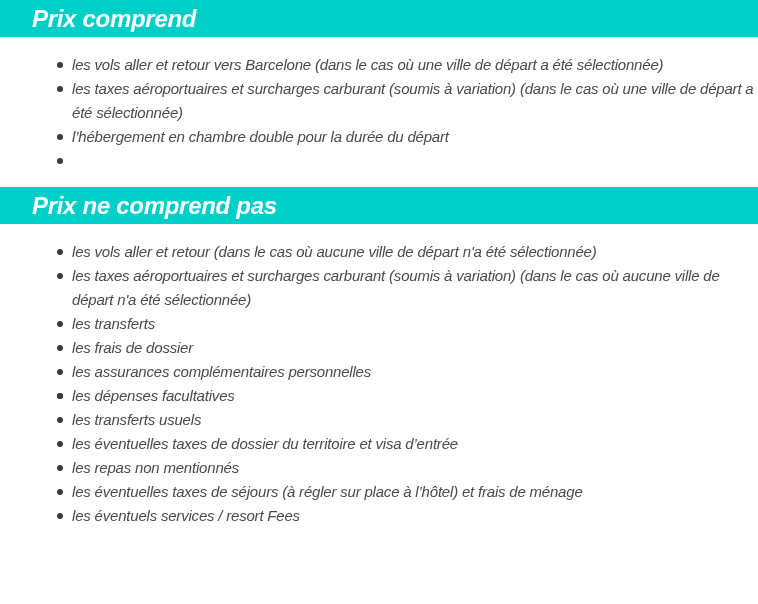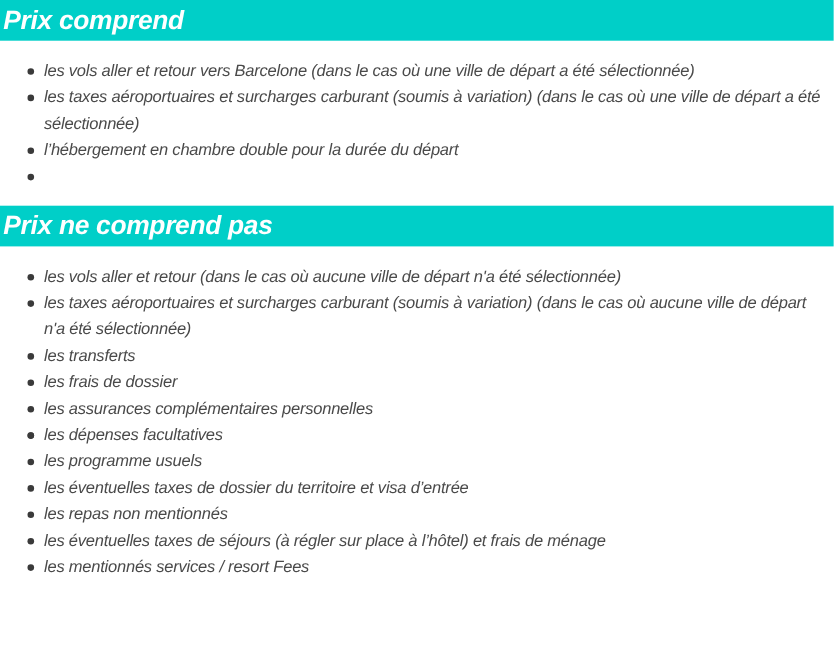--- a/index.html
+++ b/index.html
@@ -11,21 +11,21 @@
       width: 758px;
       height: 604px;
       overflow: hidden;
       font-family: "DejaVu Sans", sans-serif;
       color: #4a4a4a;
     }
     .section-header {
       background: #00cfc8;
       height: 37px;
       box-sizing: border-box;
-      padding-left: 3px;
+      padding-left: 32px;
       display: flex;
     }
     .section-title {
       color: #ffffff;
       font-family: "Liberation Sans", sans-serif;
       font-style: italic;
       font-weight: bold;
       font-size: 24px;
       letter-spacing: -0.3px;
       margin: 0;
@@ -38,20 +38,21 @@
     }
     ul.item-list li {
       position: relative;
       font-family: "Liberation Sans", sans-serif;
       font-style: italic;
       font-size: 15px;
       line-height: 24px;
       color: #4a4a4a;
       letter-spacing: -0.2px;
       padding-right: 4px;
+      margin-left: 32px;
     }
     ul.item-list li .bullet {
       position: absolute;
       left: -15px;
       top: 9px;
       width: 6px;
       height: 6px;
       border-radius: 50%;
       background: #3a3a3a;
     }
@@ -87,19 +88,19 @@
     <h2 class="section-title">Prix ne comprend pas</h2>
   </div>
   <ul class="item-list" id="excluded-list">
     <li><span class="bullet"></span><span>les vols aller et retour (dans le cas où aucune ville de départ n'a été sélectionnée)</span></li>
     <li><span class="bullet"></span><span>les taxes aéroportuaires et surcharges carburant (soumis à variation) (dans le cas où aucune ville de départ n'a été sélectionnée)</span></li>
     <li><span class="bullet"></span><span>les transferts</span></li>
     <li><span class="bullet"></span><span>les frais de dossier</span></li>
     <li><span class="bullet"></span><span>les assurances complémentaires personnelles</span></li>
     <li><span class="bullet"></span></li>
     <li><span class="bullet"></span><span>les dépenses facultatives</span></li>
-    <li><span class="bullet"></span><span>les programme usuels</span></li>
+    <li><span class="bullet"></span><span>les transferts usuels</span></li>
     <li><span class="bullet"></span><span>les éventuelles taxes de dossier du territoire et visa d’entrée</span></li>
     <li><span class="bullet"></span><span>les repas non mentionnés</span></li>
     <li><span class="bullet"></span><span>les éventuelles taxes de séjours (à régler sur place à l’hôtel) et frais de ménage</span></li>
-    <li><span class="bullet"></span><span>les mentionnés services / resort Fees</span></li>
+    <li><span class="bullet"></span><span>les éventuels services / resort Fees</span></li>
   </ul>
 </section>
 
 </body></html>

